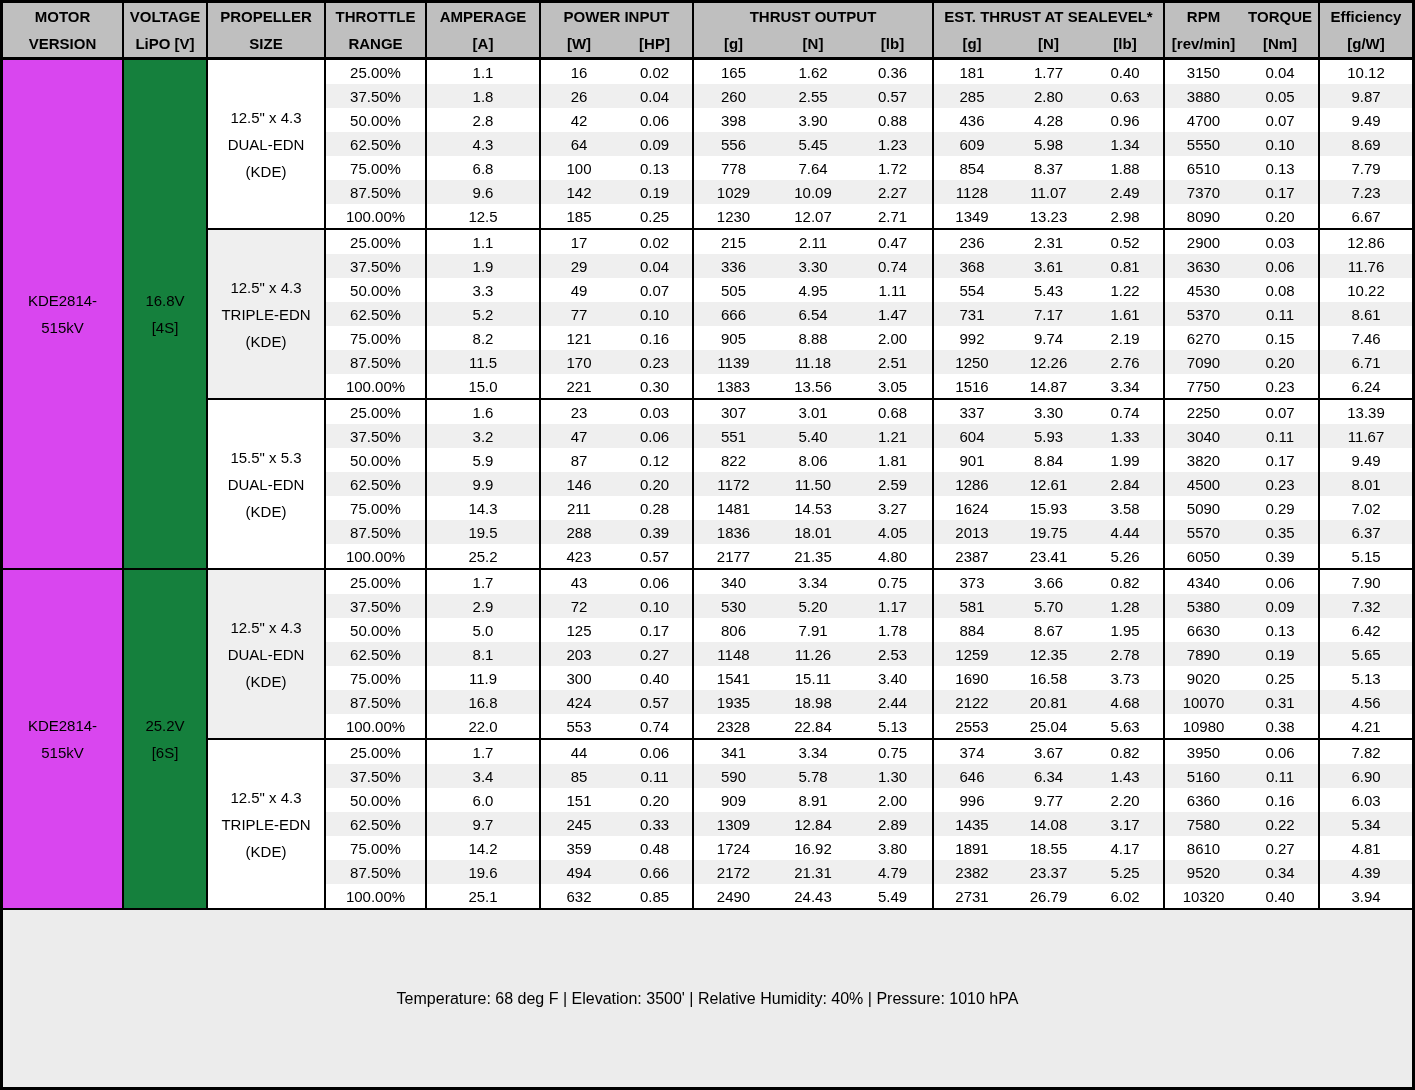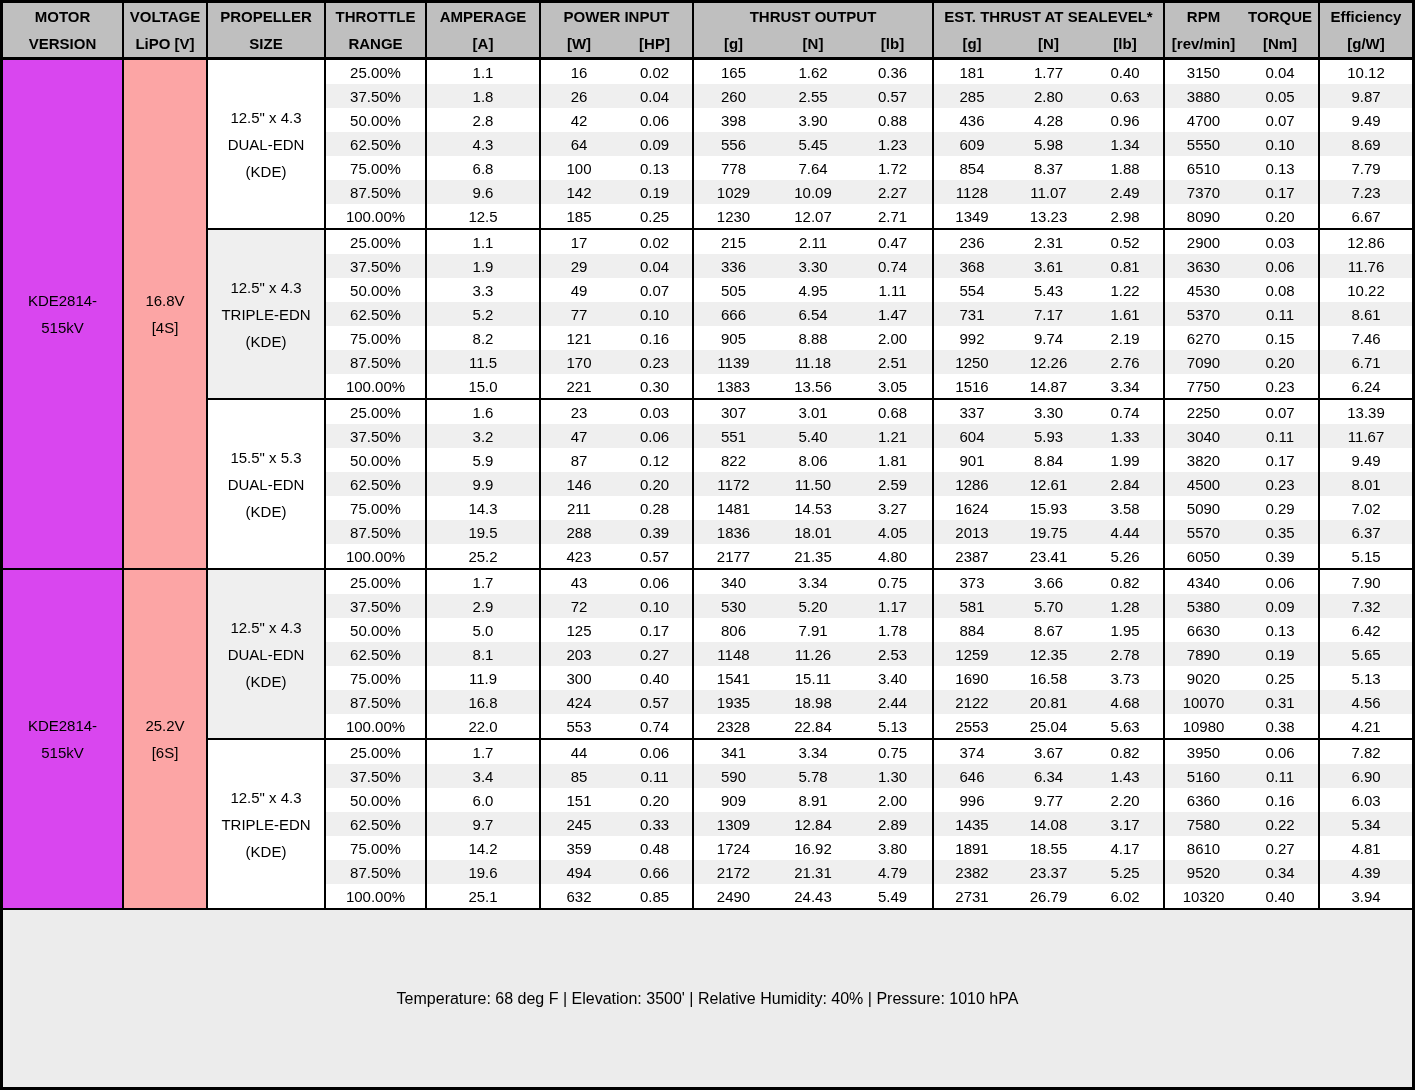--- a/index.html
+++ b/index.html
@@ -11,21 +11,21 @@
   }
   table{border-collapse:collapse;table-layout:fixed;width:100%;flex:0 0 auto;}
   th,td{padding:0;text-align:center;vertical-align:middle;white-space:nowrap;overflow:hidden;font-size:15px;color:#000;}
   thead th{background:#bfbfbf;font-weight:bold;height:27px;}
   thead tr.hrow2 th{border-bottom:3px solid #000;}
   tbody td{height:24px;font-weight:normal;}
   .sec-r{border-right:2px solid #000;}
   tr.band > td.data{background:#efefef;}
   td.data{background:#fff;}
   td.merged{background:#d946ef;}
-  td.mwhite{background:#fca5a5;}
+  td.mwhite{background:#15803d;}
   td.prop{background:#fff;}
   td.prop.shade{background:#efefef;}
   td.merged div,td.mwhite div,td.prop div{line-height:27px;}
   tr.sep > td, tr.gsep > td{border-top:2px solid #000;}
   .footer{flex:1;display:flex;flex-direction:row;background:#ececec;border-top:2px solid #000;}
   .note{flex:1;display:flex;align-items:center;justify-content:center;font-size:16px;}
 </style>
 </head>
 <body>
 

